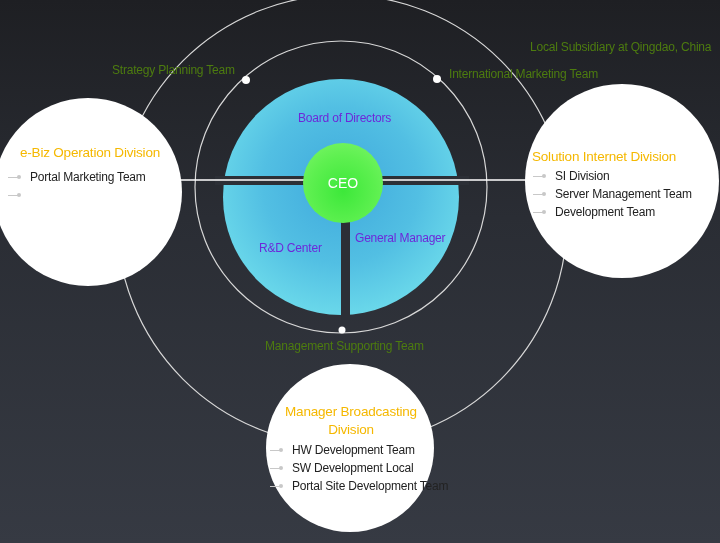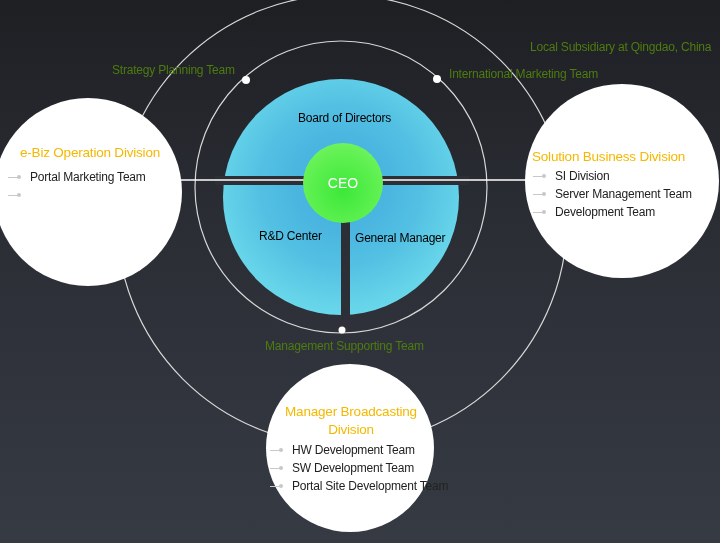--- a/index.html
+++ b/index.html
@@ -5,21 +5,21 @@
   html,body{margin:0;padding:0;}
   body{width:720px;height:543px;overflow:hidden;background:linear-gradient(180deg,#1e1f23 0%,#2a2d34 40%,#363a43 100%);font-family:"Liberation Sans",sans-serif;position:relative;}
   svg.diag{position:absolute;left:0;top:0;}
   .lbl{position:absolute;color:#4d7c0f;font-size:12px;white-space:nowrap;letter-spacing:-0.2px;}
   .circle{position:absolute;border-radius:50%;background:#ffffff;}
   .div-title{position:absolute;color:#f5b800;font-size:13.5px;white-space:nowrap;letter-spacing:-0.2px;text-align:center;line-height:18px;}
   .team{position:absolute;color:#222222;font-size:12px;white-space:nowrap;letter-spacing:-0.2px;}
   .team .bul{display:inline-block;width:14px;position:relative;margin-right:8px;height:10px;vertical-align:middle;}
   .team .bul::before{content:"";position:absolute;left:0;top:4px;width:10px;height:1px;background:#c8c8c8;}
   .team .bul::after{content:"";position:absolute;left:9px;top:2px;width:4px;height:4px;border-radius:50%;background:#c8c8c8;}
-  .blue-lbl{position:absolute;color:#000000;font-size:12px;white-space:nowrap;letter-spacing:-0.2px;}
+  .blue-lbl{position:absolute;color:#6d28d9;font-size:12px;white-space:nowrap;letter-spacing:-0.2px;}
   .ceo{position:absolute;left:303px;top:143px;width:80px;height:80px;border-radius:50%;background:radial-gradient(circle at 50% 60%,#3de83a 0%,#5ef050 55%,#7ff56a 100%);display:flex;align-items:center;justify-content:center;color:#fff;font-size:14px;}
 </style>
 </head>
 <body>
 
 <svg class="diag" width="720" height="543">
   <defs>
     <radialGradient id="blueGrad" cx="50%" cy="45%" r="55%">
       <stop offset="0%" stop-color="#3fa9dc"></stop>
       <stop offset="60%" stop-color="#52bfe3"></stop>
@@ -43,34 +43,34 @@
   <circle cx="437" cy="79" r="4" fill="#ffffff"></circle>
   <circle cx="342" cy="330" r="3.5" fill="#ffffff"></circle>
 </svg>
 
 <div class="lbl" style="left:530px;top:40px;">Local Subsidiary at Qingdao, China</div>
 <div class="lbl" style="left:112px;top:63px;">Strategy Planning Team</div>
 <div class="lbl" style="left:449px;top:67px;">International Marketing Team</div>
 <div class="lbl" style="left:265px;top:339px;">Management Supporting Team</div>
 
 <div class="blue-lbl" style="left:298px;top:111px;">Board of Directors</div>
-<div class="blue-lbl" style="left:259px;top:229px;">R&amp;D Center</div>
+<div class="blue-lbl" style="left:259px;top:241px;">R&amp;D Center</div>
 <div class="blue-lbl" style="left:355px;top:231px;">General Manager</div>
 <div class="ceo">
     <span>CEO</span>
   </div>
 
 <div class="circle" style="left:-6px;top:98px;width:188px;height:188px;"></div>
 <div class="div-title" style="left:20px;top:144px;">e-Biz Operation Division</div>
 <div class="team" style="left:8px;top:170px;"><span class="bul"></span><span>Portal Marketing Team</span></div>
 <div class="team" style="left:8px;top:188px;"><span class="bul"></span></div>
 
 <div class="circle" style="left:525px;top:84px;width:194px;height:194px;"></div>
-<div class="div-title" style="left:532px;top:148px;">Solution Business Division</div>
+<div class="div-title" style="left:532px;top:148px;">Solution Internet Division</div>
 <div class="team" style="left:533px;top:169px;"><span class="bul"></span><span>SI Division</span></div>
 <div class="team" style="left:533px;top:187px;"><span class="bul"></span><span>Server Management Team</span></div>
 <div class="team" style="left:533px;top:205px;"><span class="bul"></span><span>Development Team</span></div>
 
 <div class="circle" style="left:266px;top:364px;width:168px;height:168px;"></div>
 <div class="div-title" style="left:270px;top:403px;width:162px;"><span>Manager Broadcasting</span><br><span>Division</span></div>
 <div class="team" style="left:270px;top:443px;"><span class="bul"></span><span>HW Development Team</span></div>
-<div class="team" style="left:270px;top:461px;"><span class="bul"></span><span>SW Development Team</span></div>
+<div class="team" style="left:270px;top:461px;"><span class="bul"></span><span>SW Development Local</span></div>
 <div class="team" style="left:270px;top:479px;"><span class="bul"></span><span>Portal Site Development Team</span></div>
 
 </body></html>

